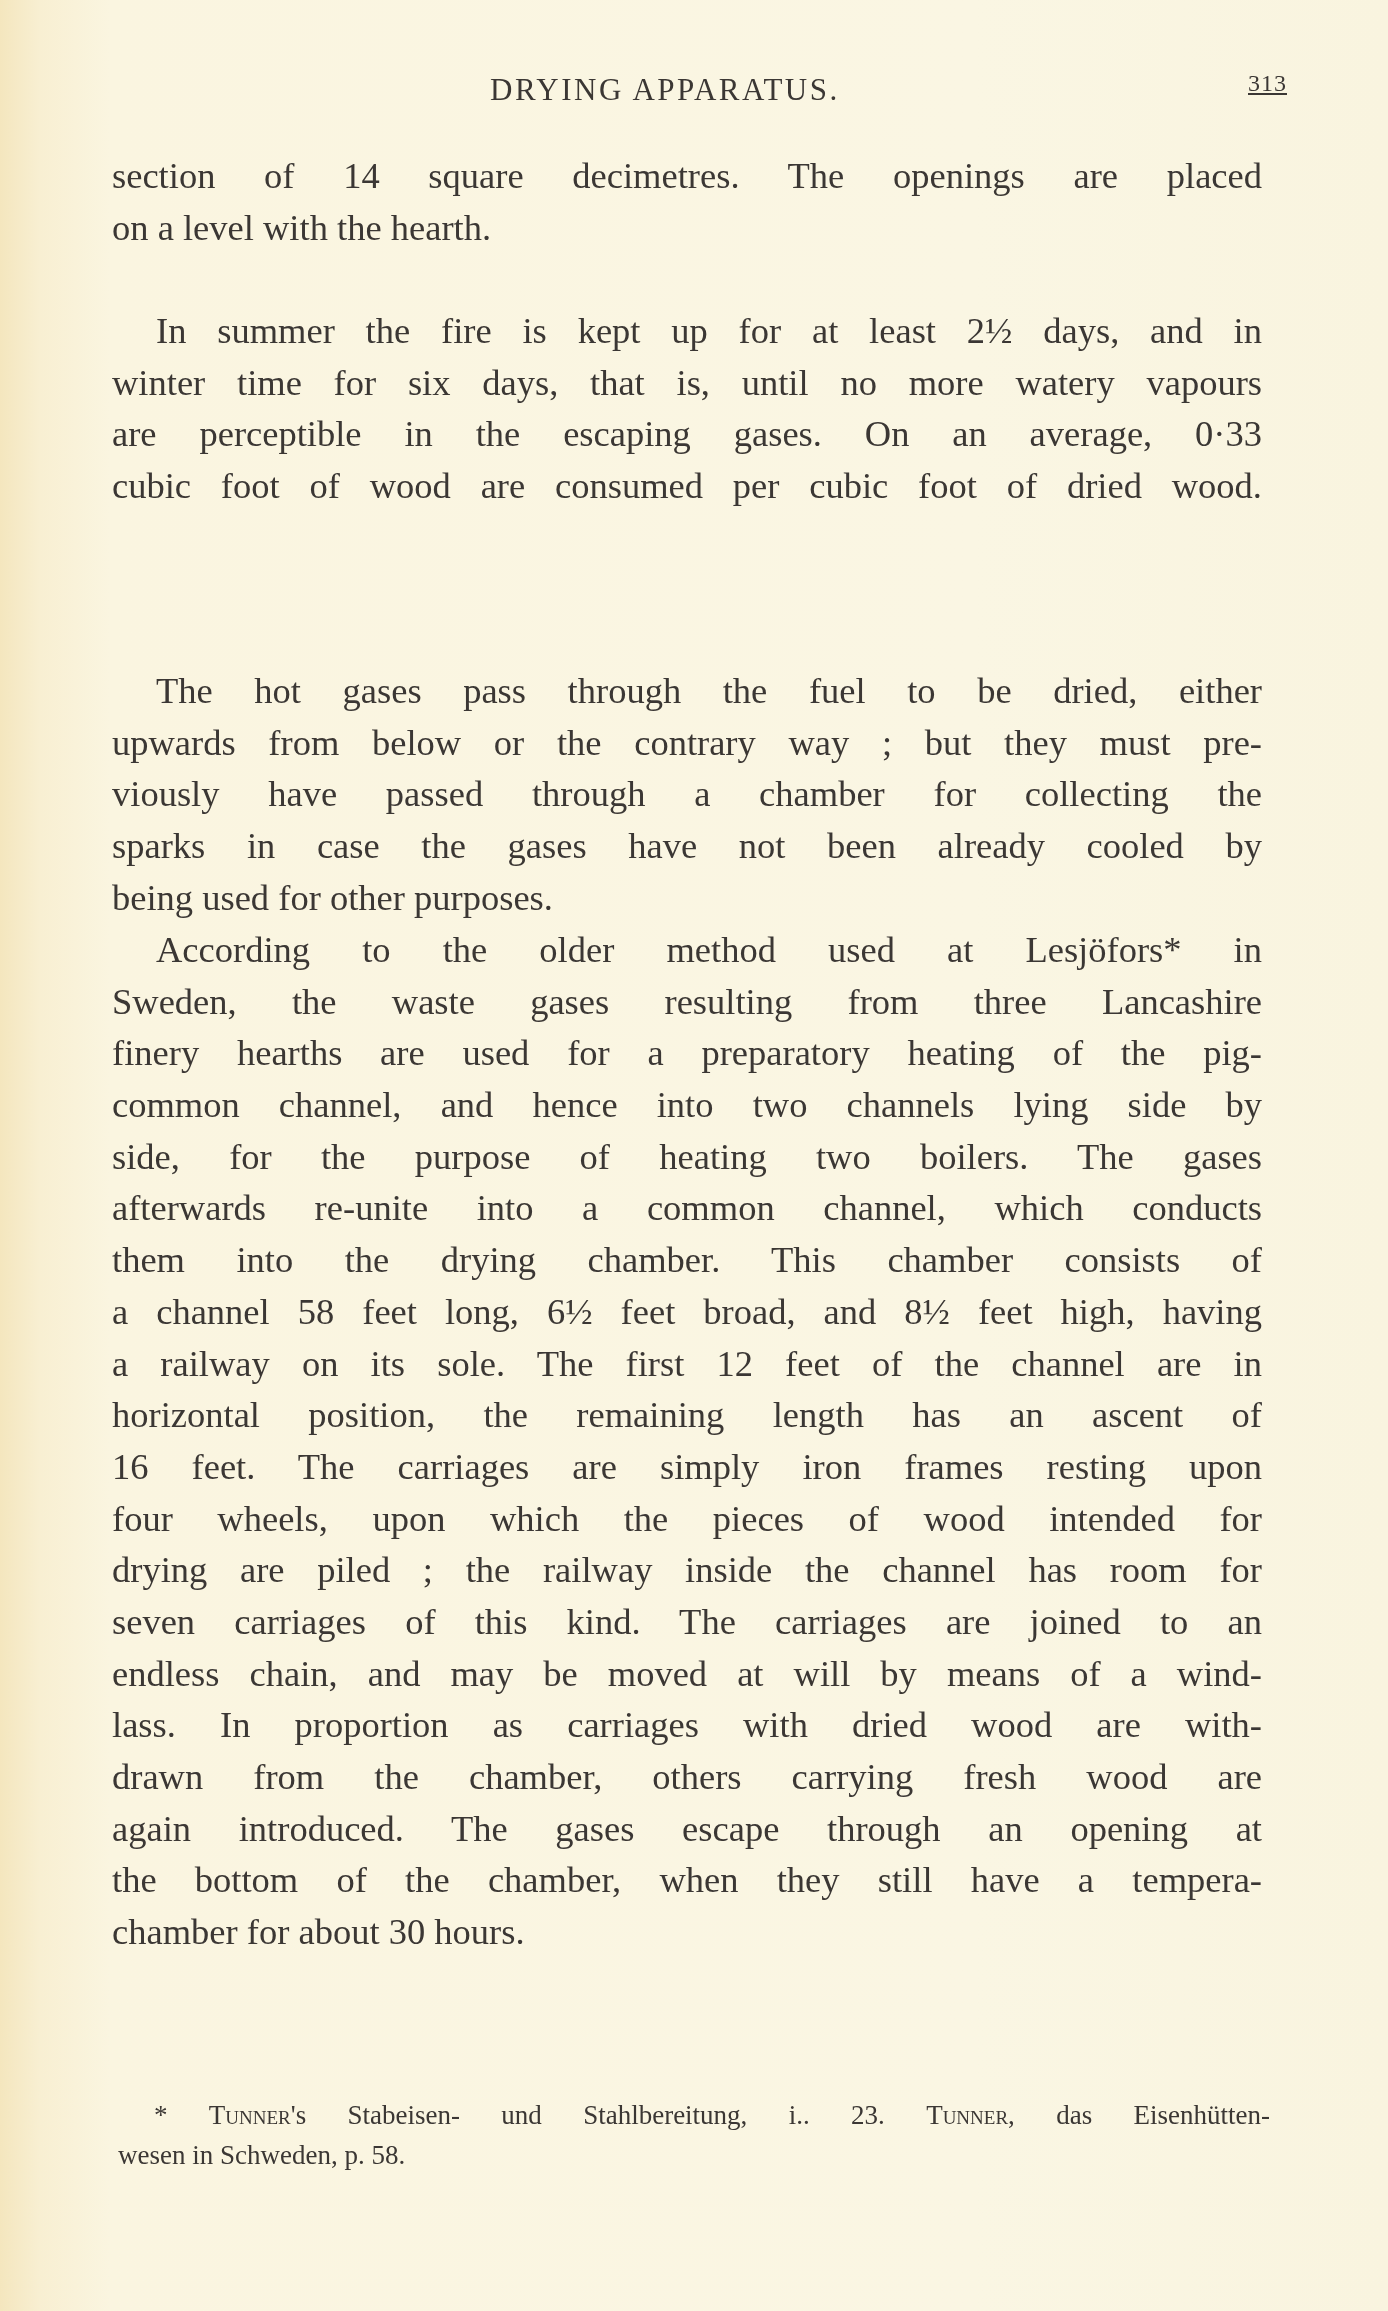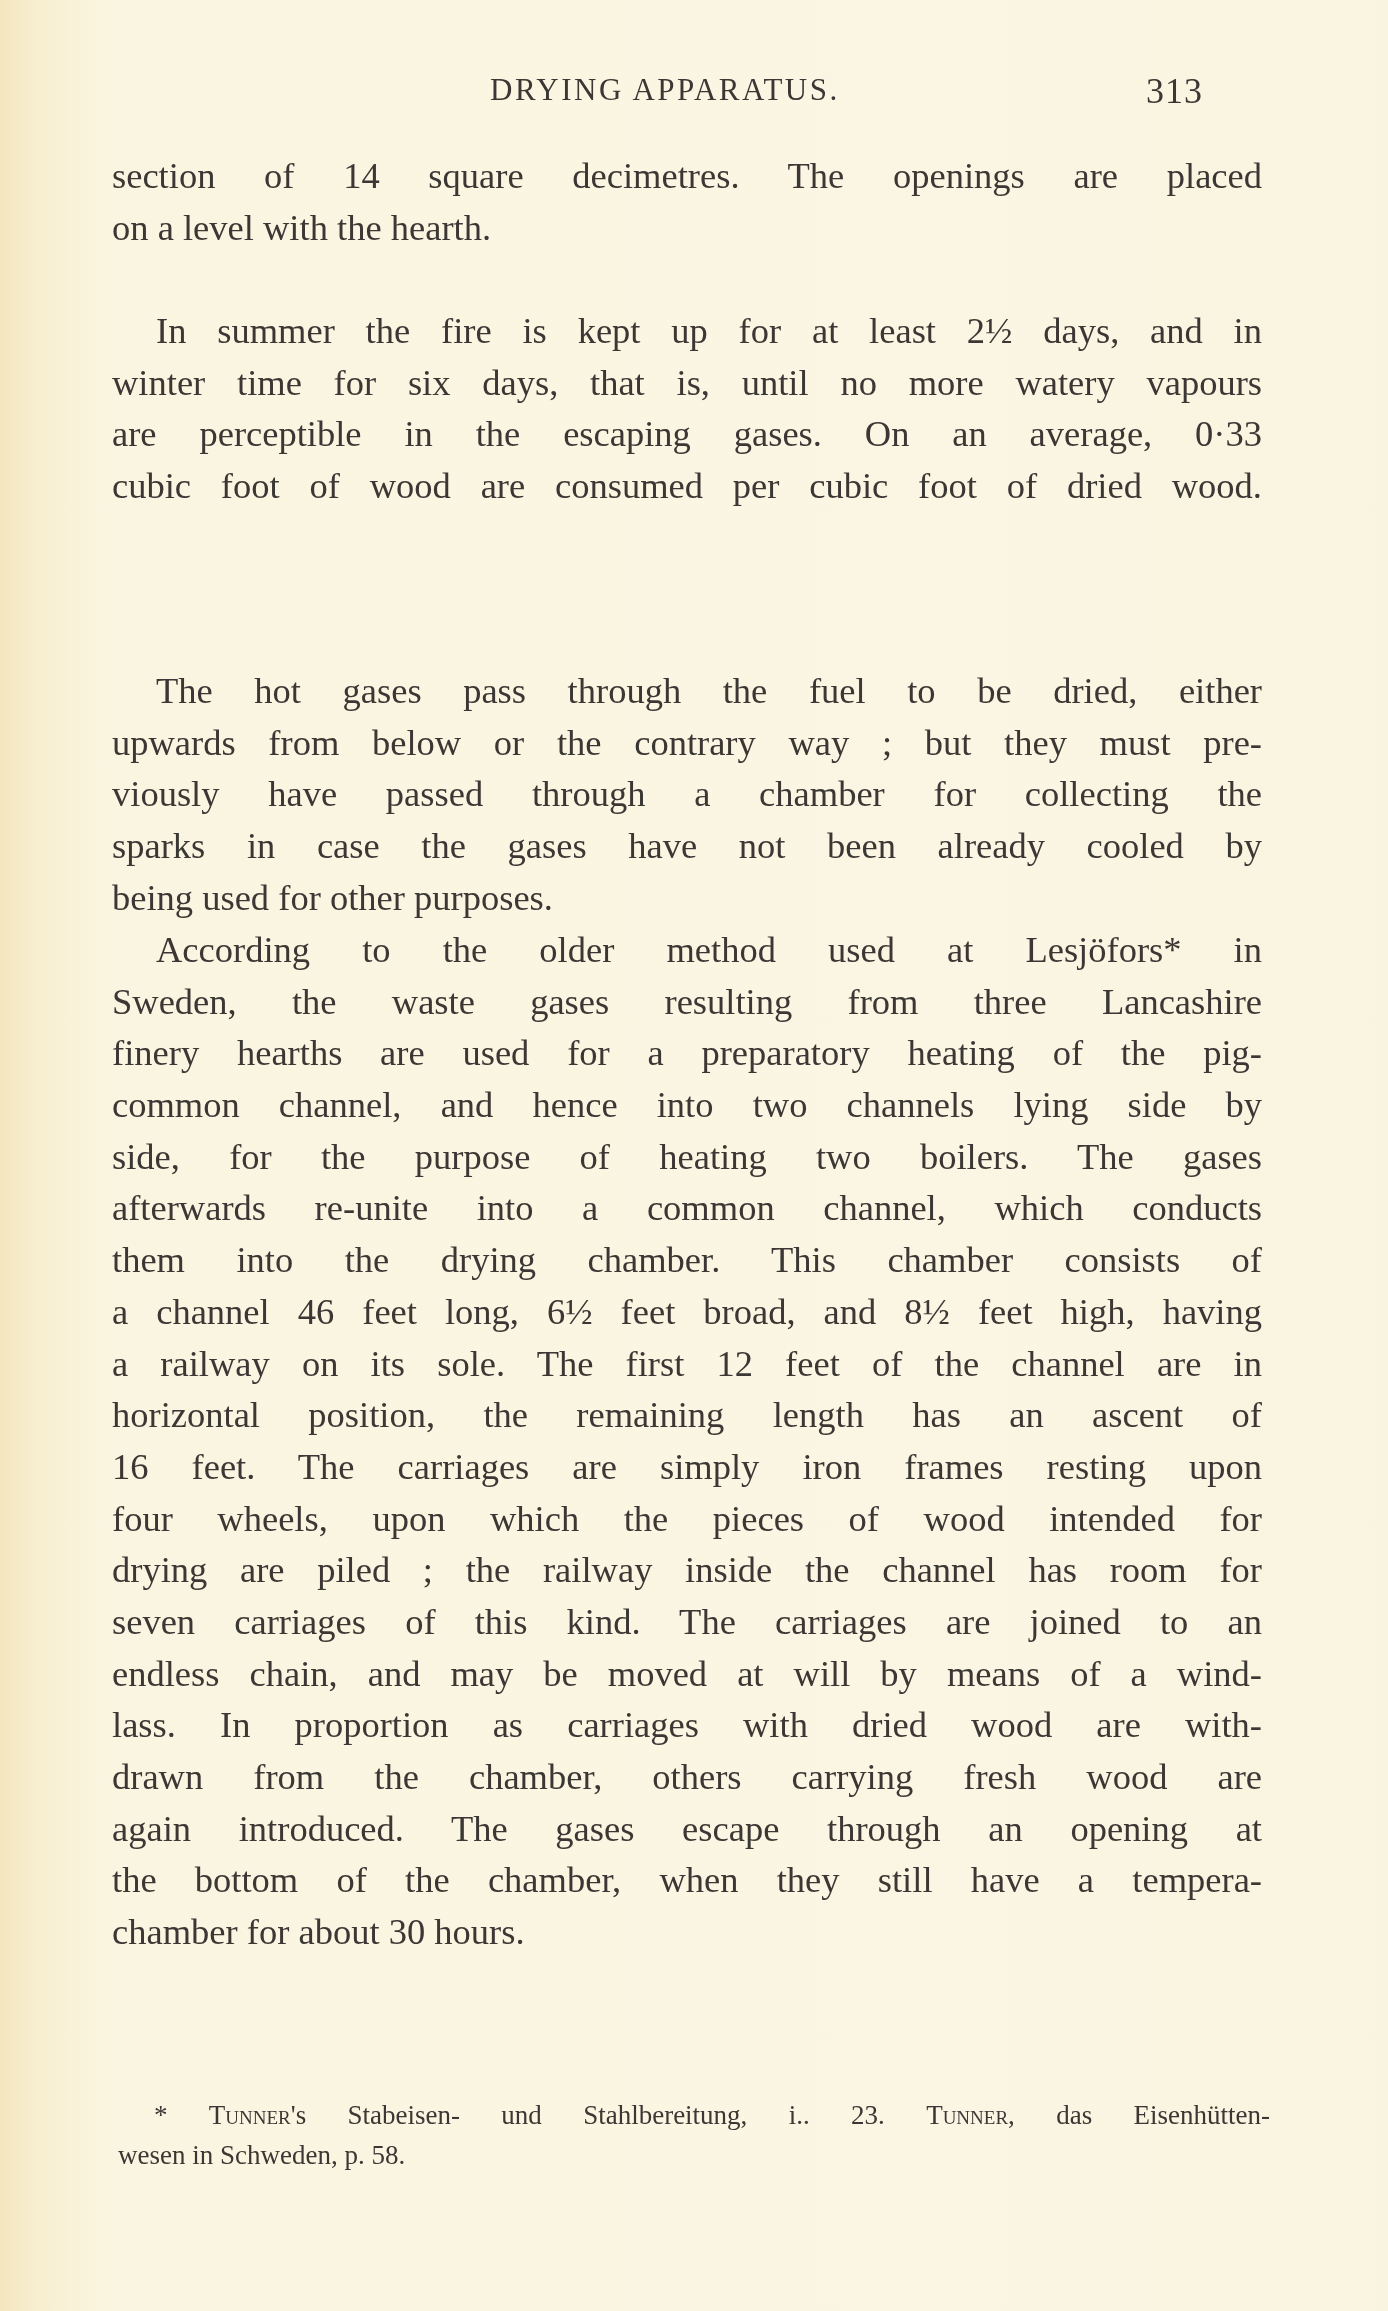--- a/index.html
+++ b/index.html
@@ -13,22 +13,22 @@
     .page { position: absolute; left: 0; top: 0; width: 1388px; height: 2311px; }
     .running-head {
       position: absolute; top: 72px; left: 0; width: 1256px; height: 44px;
     }
     .running-title {
       position: absolute; left: 490px; top: 0;
       font-size: 31px; letter-spacing: 2.5px; font-weight: normal;
       font-family: "Liberation Serif", serif;
     }
     .page-number {
-      position: absolute; left: 1146px; top: -2px;
-      font-size: 36px; letter-spacing: 1px;
+      position: absolute; left: 1248px; top: -2px;
+      font-size: 24px; letter-spacing: 1px; text-decoration: underline;
     }
     .text-block {
       position: absolute; left: 112px; width: 1150px;
       font-size: 36.5px; line-height: 51.7px;
     }
     .line {
       display: block; white-space: nowrap; text-align: justify; text-align-last: justify;
       height: 51.7px;
     }
     .line.last { text-align-last: left; }
@@ -79,21 +79,21 @@
   </div>
 
   <div class="text-block" style="top:924px;">
     <span class="line indent">According to the older method used at Lesjöfors* in</span>
     <span class="line">Sweden, the waste gases resulting from three Lancashire</span>
     <span class="line">finery hearths are used for a preparatory heating of the pig-</span>
     <span class="line">common channel, and hence into two channels lying side by</span>
     <span class="line">side, for the purpose of heating two boilers.  The gases</span>
     <span class="line">afterwards re-unite into a common channel, which conducts</span>
     <span class="line">them into the drying chamber.  This chamber consists of</span>
-    <span class="line">a channel 46 feet long, 6½ feet broad, and 8½ feet high, having</span>
+    <span class="line">a channel 58 feet long, 6½ feet broad, and 8½ feet high, having</span>
     <span class="line">a railway on its sole.  The first 12 feet of the channel are in</span>
     <span class="line">horizontal position, the remaining length has an ascent of</span>
     <span class="line">16 feet.  The carriages are simply iron frames resting upon</span>
     <span class="line">four wheels, upon which the pieces of wood intended for</span>
     <span class="line">drying are piled ; the railway inside the channel has room for</span>
     <span class="line">seven carriages of this kind.  The carriages are joined to an</span>
     <span class="line">endless chain, and may be moved at will by means of a wind-</span>
     <span class="line">lass.  In proportion as carriages with dried wood are with-</span>
     <span class="line">drawn from the chamber, others carrying fresh wood are</span>
     <span class="line">again introduced.  The gases escape through an opening at</span>

